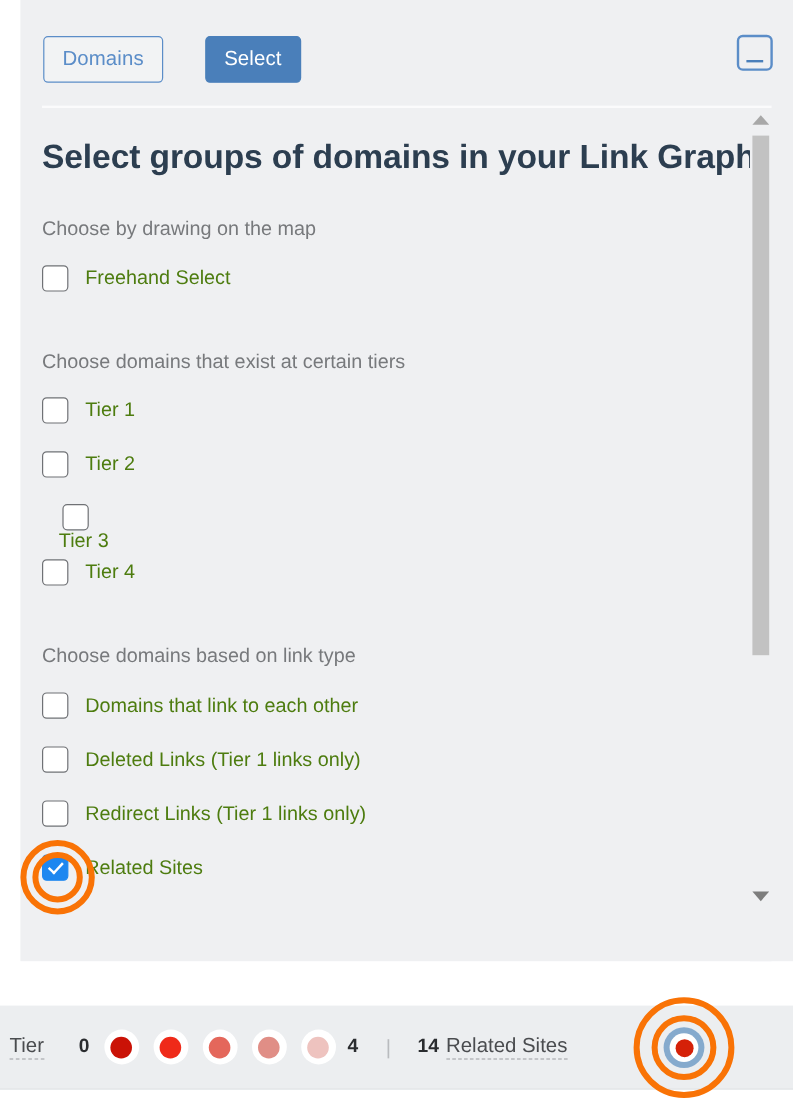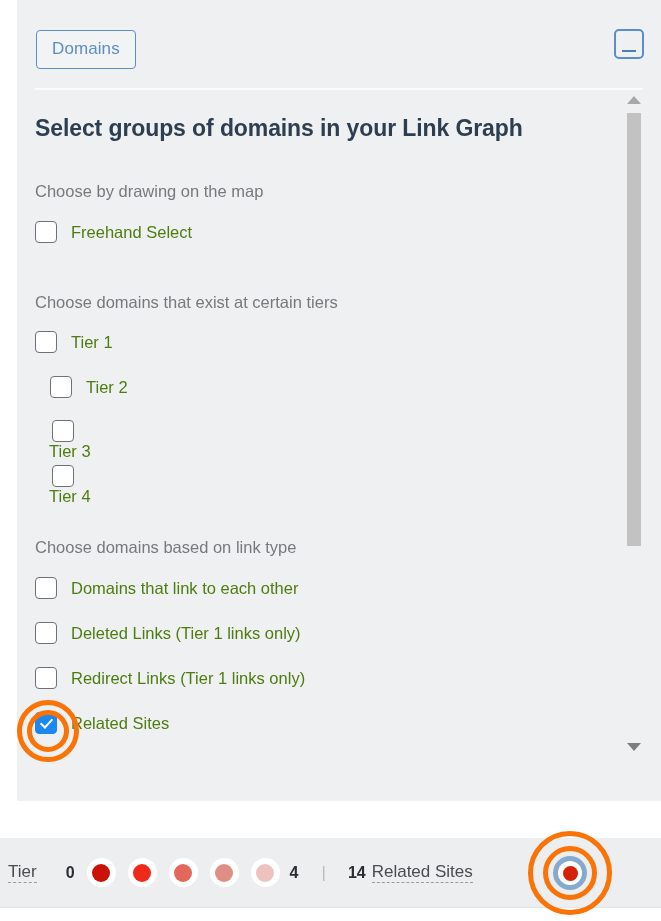--- a/index.html
+++ b/index.html
@@ -118,21 +118,21 @@
   }
 
   .content {
     position: absolute;
     left: 18px;
     top: 0;
     width: 580px;
   }
 
   h1.title {
-    font-size: 23px;
+    font-size: 28px;
     font-weight: bold;
     color: #2c3e50;
     margin: 0;
     padding: 0;
     position: absolute;
     left: 0;
     top: 25px;
     white-space: nowrap;
     letter-spacing: -0.1px;
   }
@@ -187,23 +187,23 @@
   .cb-label {
     margin-left: 14px;
     font-size: 16.5px;
     color: #4d7c0f;
     white-space: nowrap;
   }
 
   
   .r-freehand  { top: 130px; }
   .r-tier1     { top: 240px; }
-  .r-tier2     { top: 285px; margin-left: 15px; }
+  .r-tier2     { top: 285px; }
   .r-tier3     { top: 330px; flex-direction: column; }
-  .r-tier4     { top: 375px; flex-direction: column; }
+  .r-tier4     { top: 375px; }
   .r-interlink { top: 486px; }
   .r-deleted   { top: 531px; }
   .r-redirect  { top: 576px; }
   .r-related   { top: 621px; }
 
   
   .ring {
     position: absolute;
     border-radius: 50%;
     pointer-events: none;
@@ -398,20 +398,21 @@
 </head>
 <body>
 
 <div id="root">
 
   <div class="panel">
 
     <div class="panel-header">
       <div class="btn-group">
         <div class="btn btn-outline">Domains</div>
+        <div class="btn btn-primary">Select</div>
       </div>
       <div class="collapse-icon"></div>
     </div>
     <div class="header-rule"></div>
 
     <div class="panel-body">
 
       <div class="content">
 
         <h1 class="title">Select groups of domains in your Link Graph</h1>

